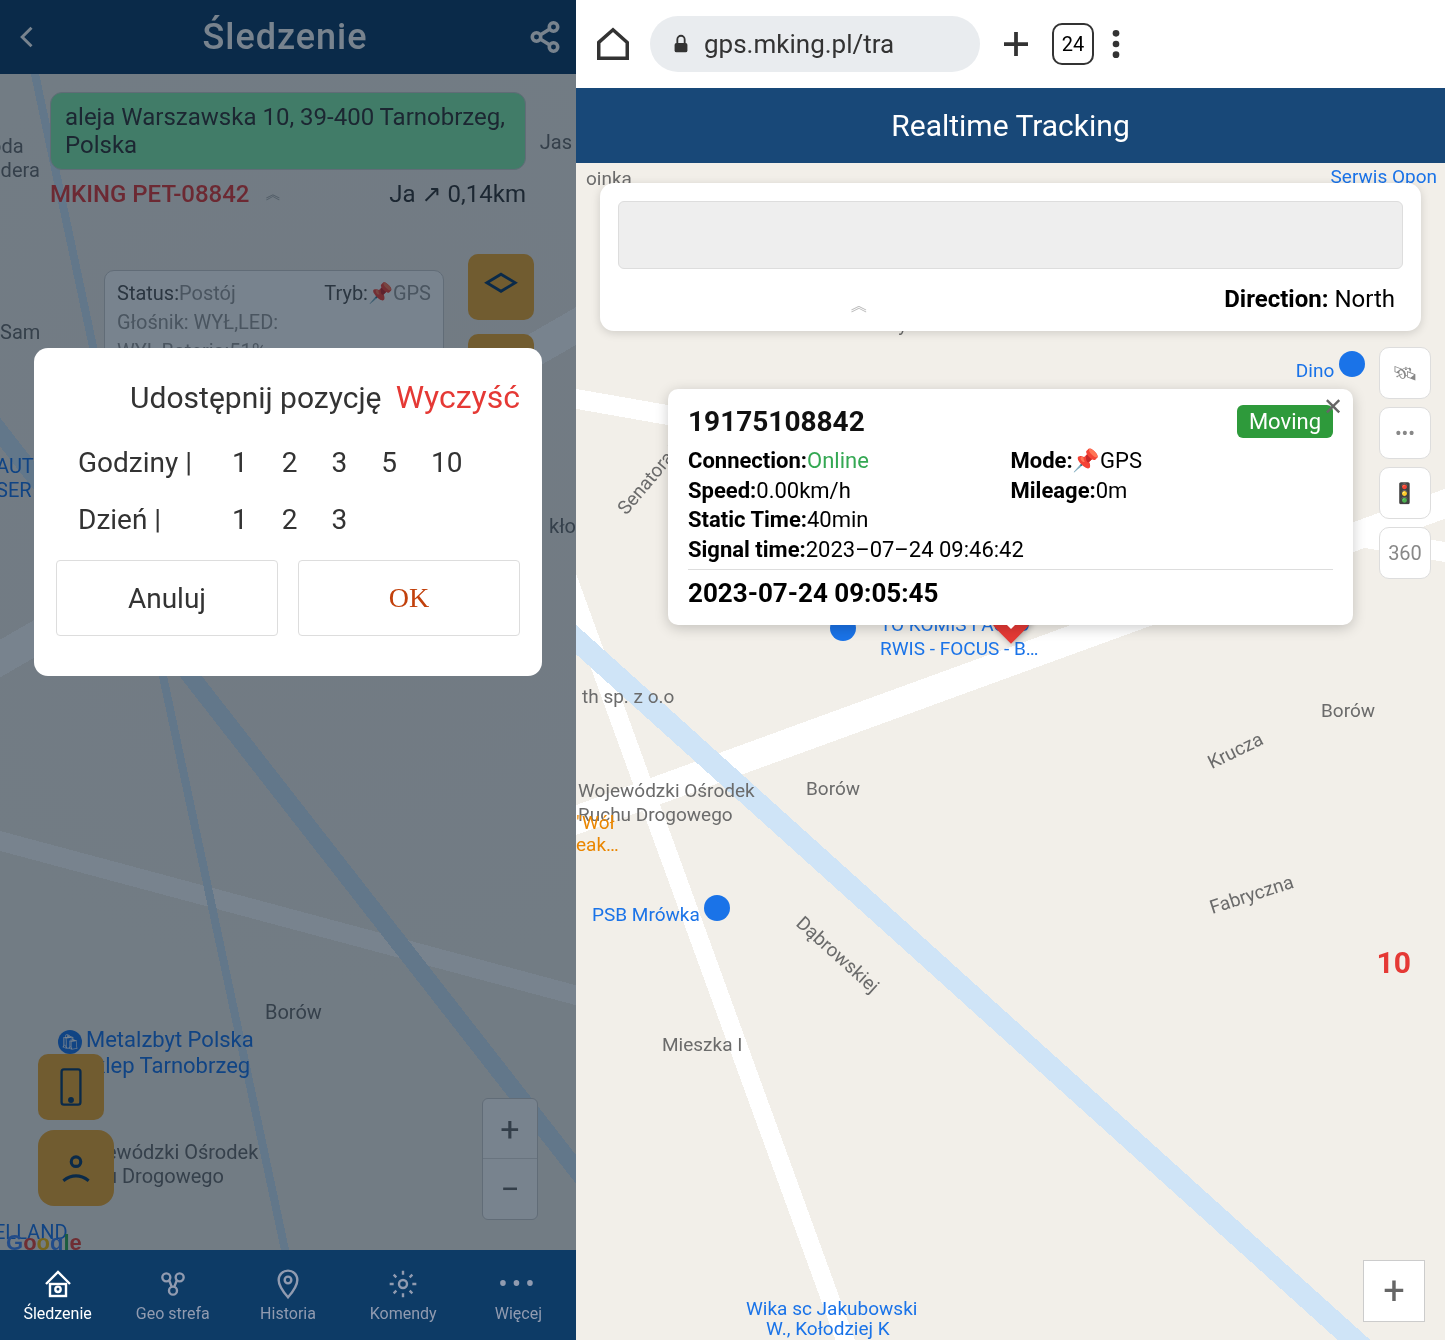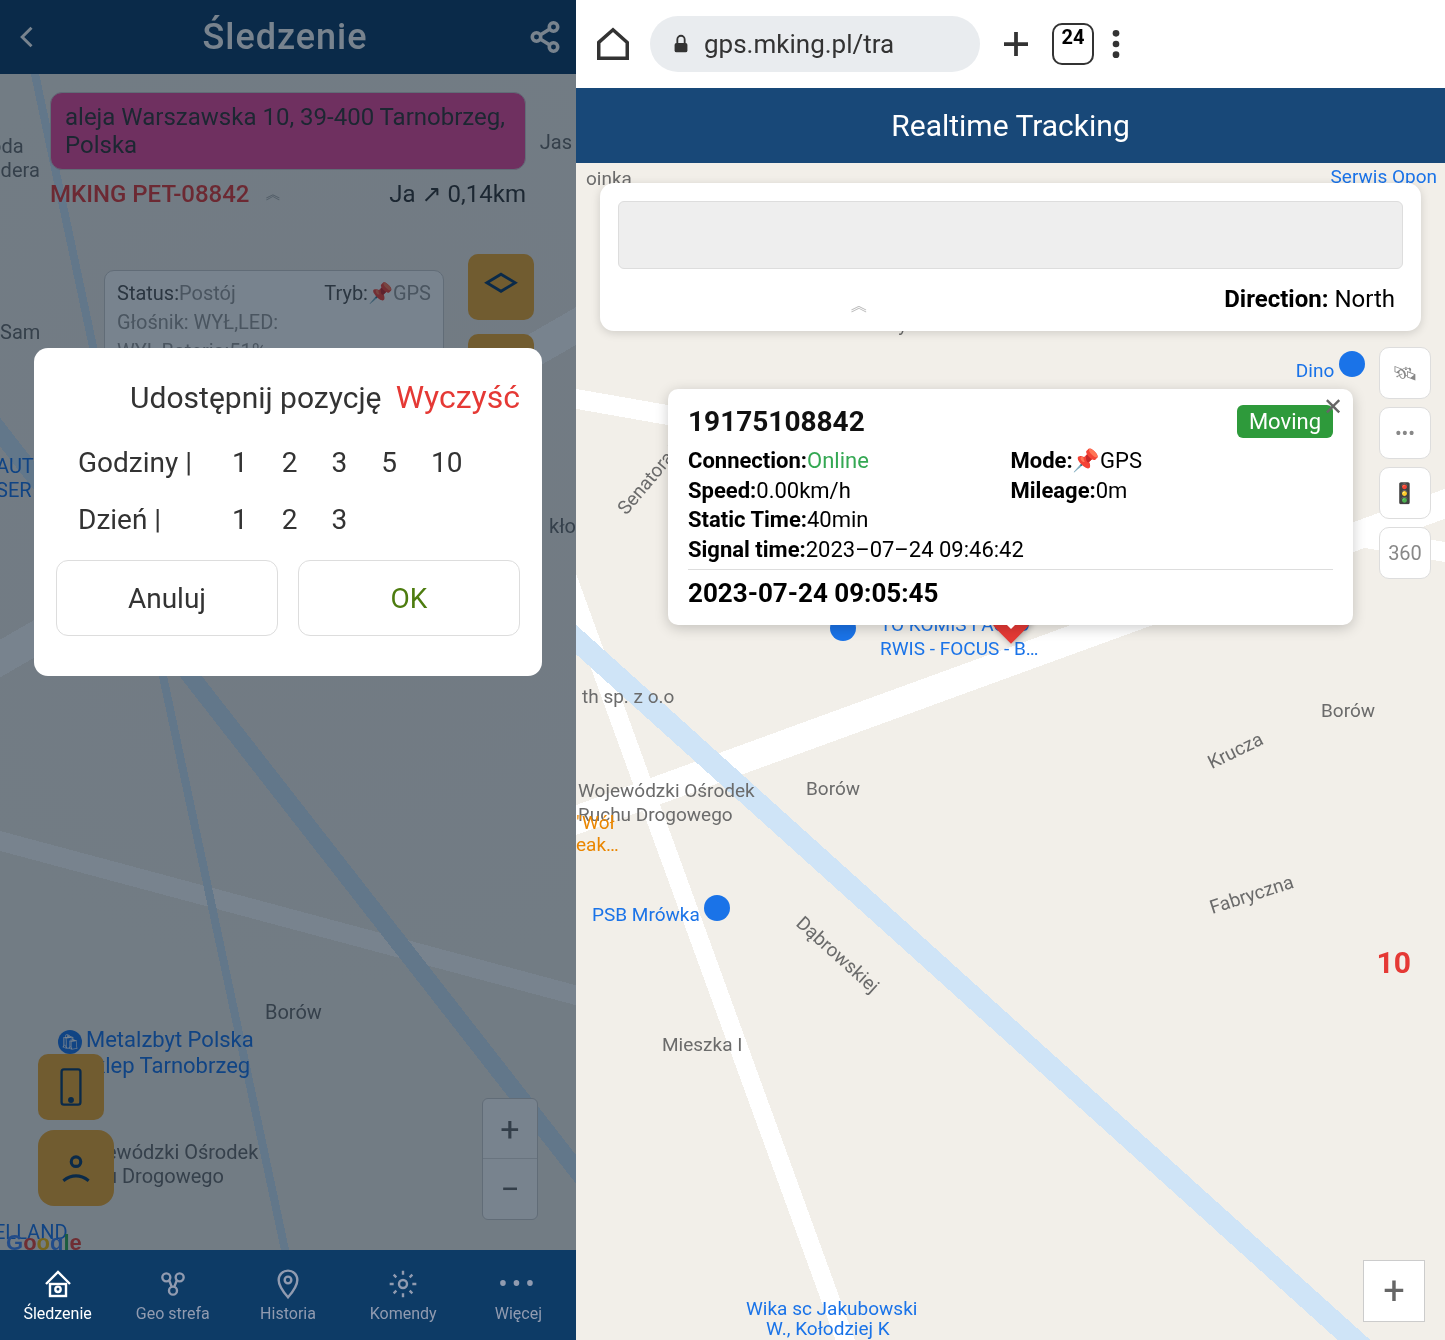--- a/index.html
+++ b/index.html
@@ -16,21 +16,21 @@
 .l-map { position: absolute; top: 74px; left: 0; right: 0; bottom: 90px; background: #f2efe9; }
 .l-map::before { content:""; position:absolute; inset:0;
   background:
     linear-gradient(52deg, transparent 42%, #cfe4f7 42%, #cfe4f7 43.5%, transparent 43.5%),
     linear-gradient(78deg, transparent 34%, #cfe4f7 34%, #cfe4f7 35%, transparent 35%),
     linear-gradient(-30deg, transparent 60%, #fff 60%, #fff 62.5%, transparent 62.5%),
     linear-gradient(15deg, transparent 30%, #fff 30%, #fff 31.5%, transparent 31.5%),
     radial-gradient(circle at 60% 35%, #f0ede6 0%, #f2efe9 60%);
 }
 
-.addr-card { position: absolute; top: 18px; left: 50px; right: 50px; background: #ec4899; border: 1px solid #ccc; border-radius: 12px; padding: 10px 14px; font-size: 24px; color: #333; z-index: 5; }
+.addr-card { position: absolute; top: 18px; left: 50px; right: 50px; background: #86efac; border: 1px solid #ccc; border-radius: 12px; padding: 10px 14px; font-size: 24px; color: #333; z-index: 5; }
 .addr-sub { position: absolute; top: 106px; left: 50px; right: 50px; display: flex; align-items: center; gap: 10px; font-size: 24px; z-index: 5; }
 .addr-sub .device { color: #e53935; font-weight: 500; }
 .addr-sub .chev { color:#aaa; font-size: 16px; margin: 0 6px; }
 .addr-sub .dist { color: #333; margin-left: auto; }
 
 .map-label { position: absolute; color: #6b6b6b; font-size: 20px; z-index:2; }
 
 .info-box { position: absolute; top: 196px; left: 104px; right: 132px; background: #fff; border: 1px solid #ccc; border-radius: 10px; padding: 8px 12px; font-size: 20px; color: #555; line-height: 1.45; z-index: 5; }
 .info-box .row { display: flex; justify-content: space-between; }
 .info-box .gray { color: #999; }
@@ -53,31 +53,31 @@
 
 .dialog-overlay { position:absolute; inset:0; background:rgba(10,30,50,0.55); z-index:50; }
 .dialog { position:absolute; top: 348px; left: 34px; right: 34px; background:#fff; border-radius:14px; z-index:60; padding:30px 22px 40px; }
 .dialog .d-head { display:flex; justify-content:space-between; align-items:center; margin-bottom:30px; }
 .dialog .d-title { font-size:30px; color:#333; flex:1; text-align:center; padding-left:60px; }
 .dialog .d-clear { color:#e53935; font-size:32px; }
 .dialog .d-row { display:flex; align-items:center; gap: 34px; font-size:28px; color:#333; margin-bottom:24px; padding-left:22px; }
 .dialog .d-row .lbl { min-width:120px; }
 .dialog .d-row span { cursor:pointer; }
 .dialog .d-btns { display:flex; gap: 20px; margin-top:14px; }
-.dialog .d-btn { flex:1; border:1px solid #ddd; border-radius:12px; height:76px; display:flex; align-items:center; justify-content:center; font-size:28px; color:#333; background:#fff;text-align:center; }
-.dialog .d-btn.ok { color:#4d7c0f; }
+.dialog .d-btn { flex:1; border:1px solid #ddd; border-radius:4px; height:76px; display:flex; align-items:center; justify-content:center; font-size:28px; color:#333; background:#fff;text-align:center; }
+.dialog .d-btn.ok { color:#c2410c;font-family:Liberation Serif, serif; }
 
 .l-nav { position:absolute; bottom:0; left:0; right:0; height:90px; background:#0d3b66; display:flex; z-index:70; }
 .l-nav .item { flex:1; display:flex; flex-direction:column; align-items:center; justify-content:center; gap:4px; color:#919bb0; font-size:16px; }
 .l-nav .item.active { color:#fff; }
 
 
 .r-browser { height: 88px; background:#fff; display:flex; align-items:center; padding: 0 18px; gap:18px; }
 .r-url { flex:1; background:#e9ecef; border-radius:30px; height:56px; display:flex; align-items:center; padding:0 20px; font-size:26px; color:#333; gap:12px; max-width: 330px; }
-.r-tabs { width:42px; height:42px; border:2.5px solid #333; border-radius:10px; display:flex; align-items:flex-start; justify-content:center; font-weight:bold; font-size:20px; }
+.r-tabs { width:42px; height:42px; border:2.5px solid #333; border-radius:10px; display:flex; align-items:center; justify-content:center; font-weight:normal; font-size:20px; }
 
 .r-title { background:#184878; color:#fff; text-align:center; padding:20px; font-size:30px; }
 
 .r-map { flex:1; position:relative; background:#f2efe9; overflow:hidden; }
 .r-map::before { content:""; position:absolute; inset:0;
   background:
     linear-gradient(42deg, transparent 35%, #cfe4f7 35%, #cfe4f7 36.5%, transparent 36.5%),
     linear-gradient(-20deg, transparent 55%, #fff 55%, #fff 57%, transparent 57%),
     linear-gradient(70deg, transparent 20%, #fff 20%, #fff 21.5%, transparent 21.5%),
     linear-gradient(10deg, transparent 70%, #fff 70%, #fff 71.5%, transparent 71.5%);

